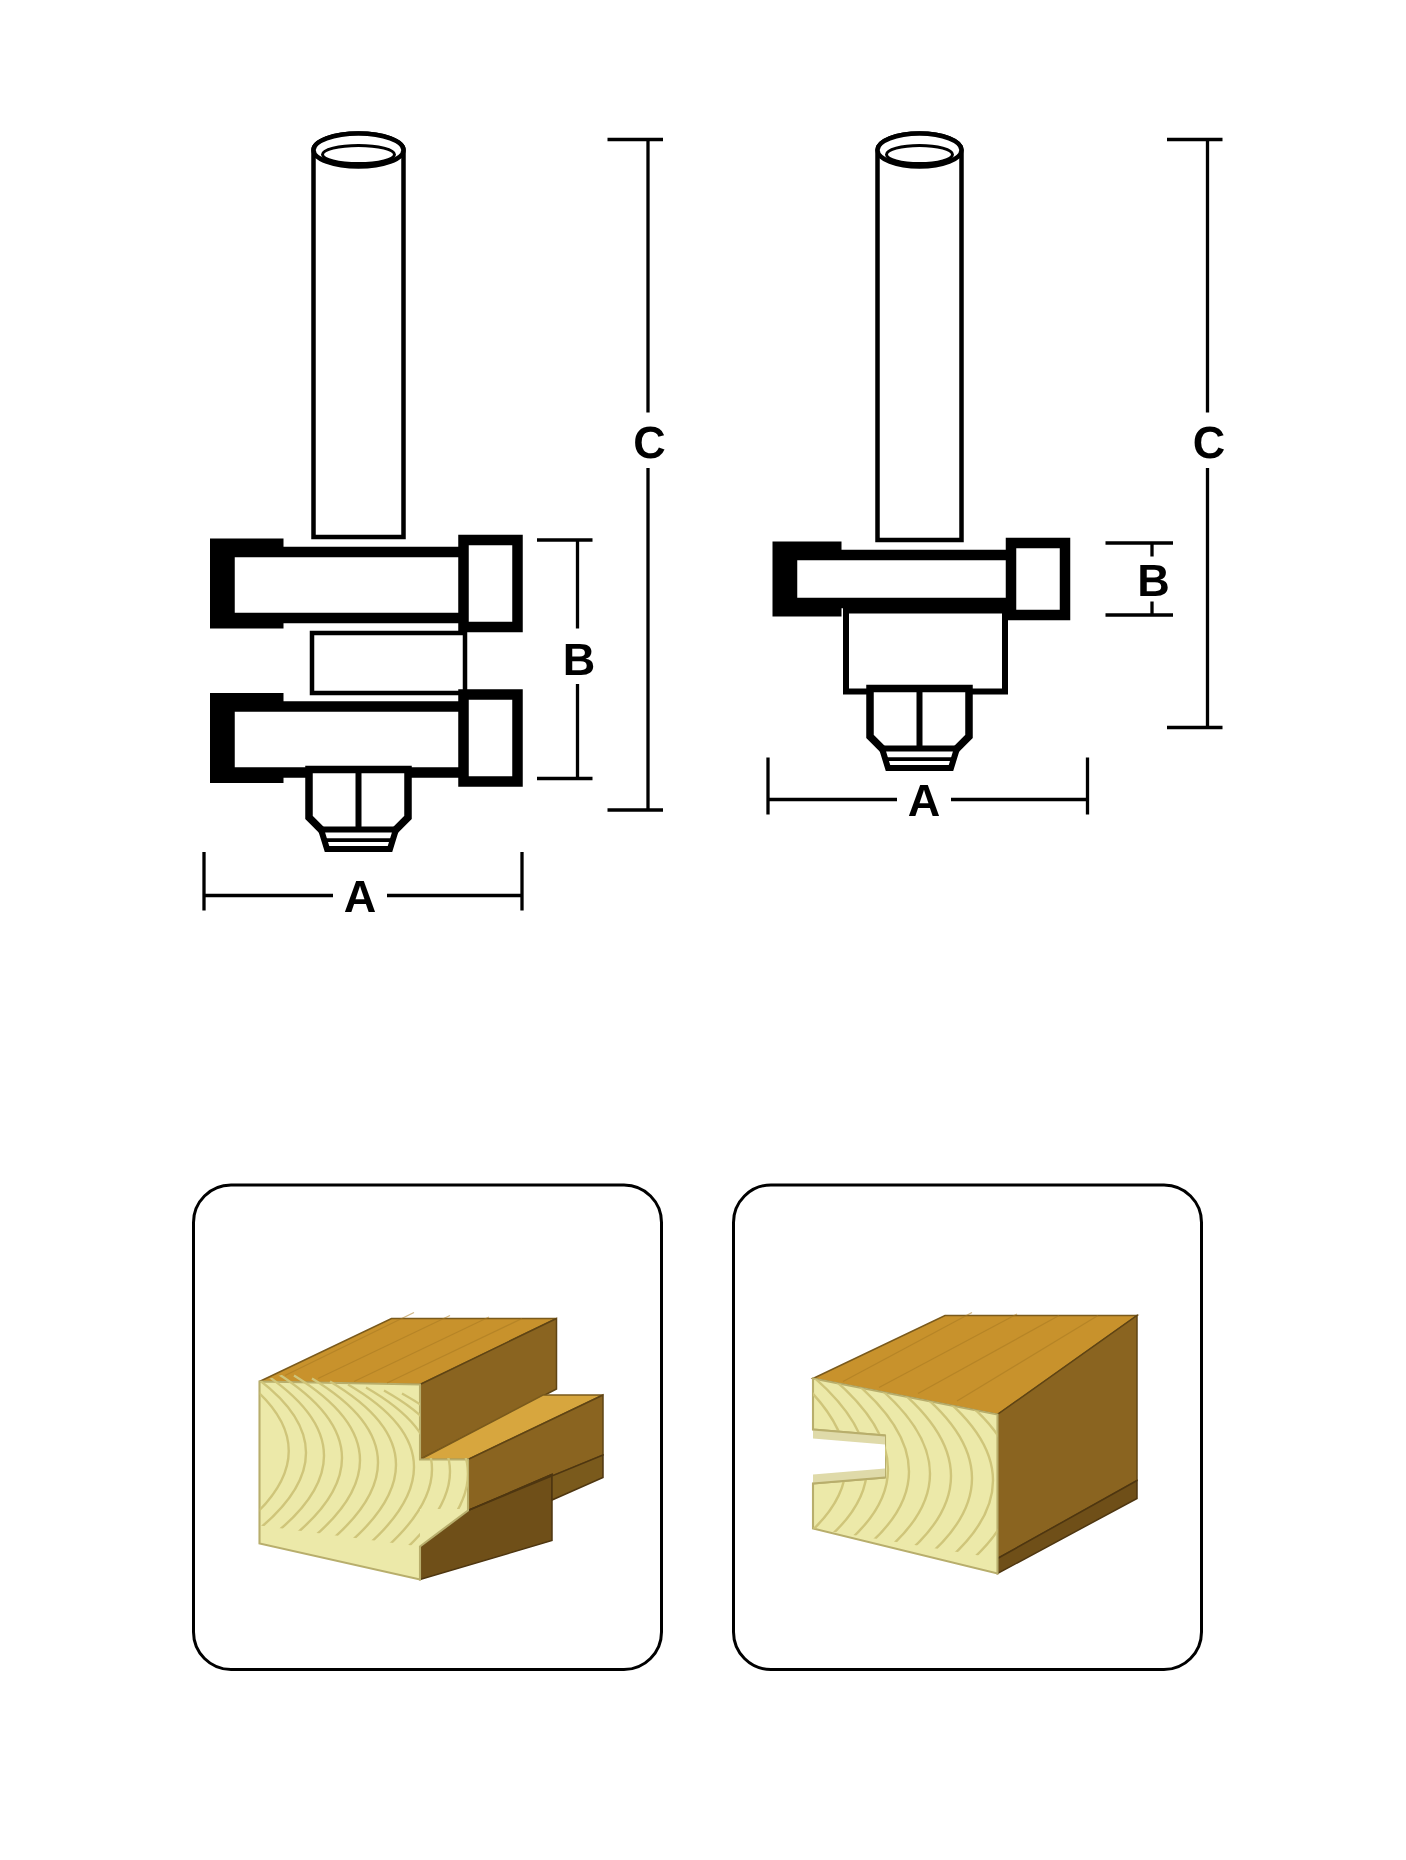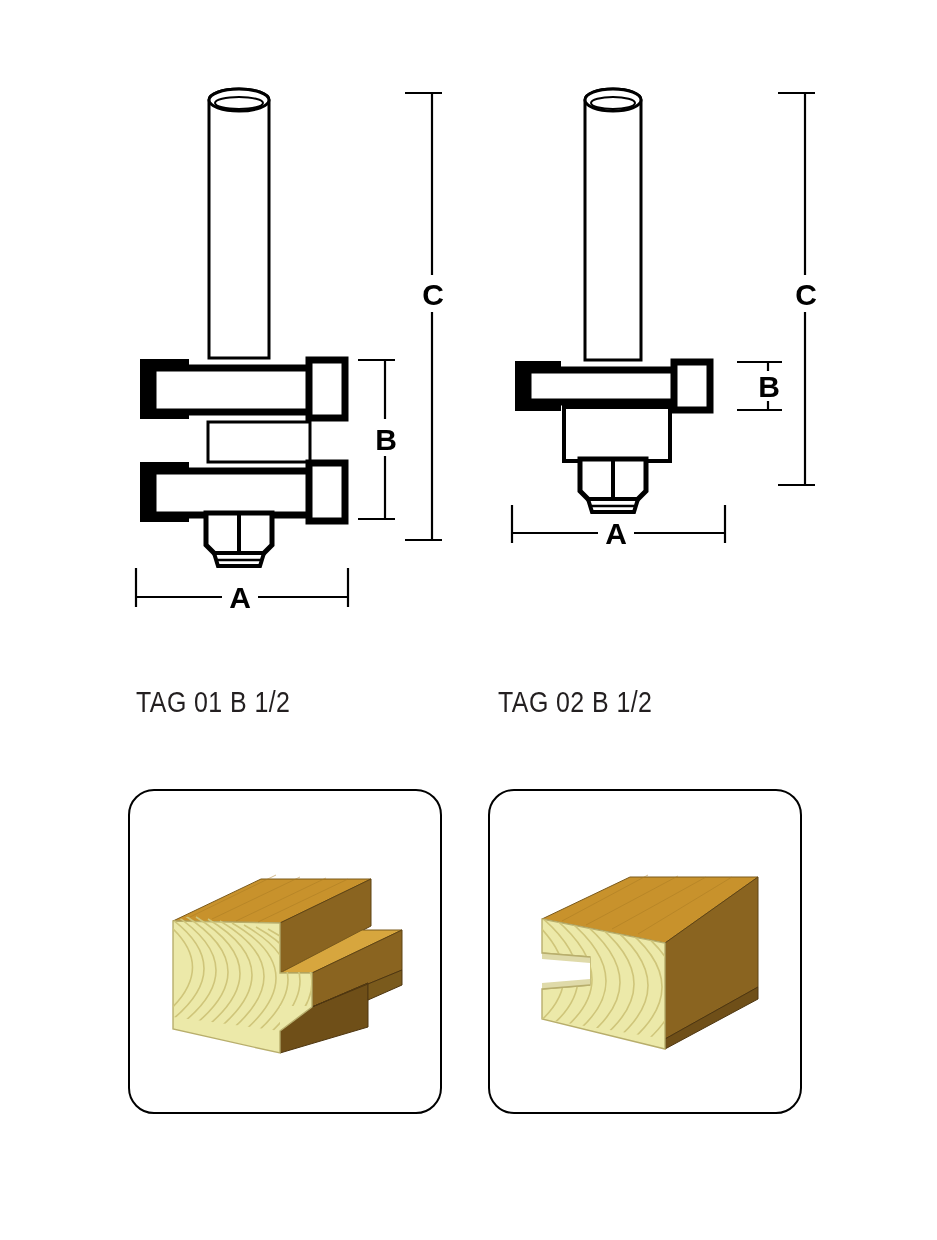--- a/index.html
+++ b/index.html
@@ -177,24 +177,20 @@
           <line x1="778" y1="93" x2="815" y2="93" stroke="#000000" stroke-width="2.2"></line>
           <line x1="778" y1="485" x2="815" y2="485" stroke="#000000" stroke-width="2.2"></line>
           <line x1="805" y1="93" x2="805" y2="275" stroke="#000000" stroke-width="2.2"></line>
           <line x1="805" y1="312" x2="805" y2="485" stroke="#000000" stroke-width="2.2"></line>
           <text x="806" y="305" text-anchor="middle" font-family="Liberation Sans, sans-serif" font-size="30" font-weight="bold" fill="#000000">C</text>
         </g>
       </g>
     </svg>
   </div>
 
-  <div class="labels-row">
-    <div class="tool-label" id="label-left">TAG 01 B 1/2</div>
-    <div class="tool-label" id="label-right">TAG 02 B 1/2</div>
-  </div>
 
   <div class="photo-card" id="card-left">
     <svg width="310" height="321" viewBox="0 0 310 321" xmlns="http://www.w3.org/2000/svg">
       <defs>
         <clipPath id="endgrain-clip-L">
           <path d="M 43 130 L 150 98 L 150 181 L 182 181 L 182 215 L 150 215
                    L 150 240 L 43 226 Z"></path>
         </clipPath>
       </defs>
 

